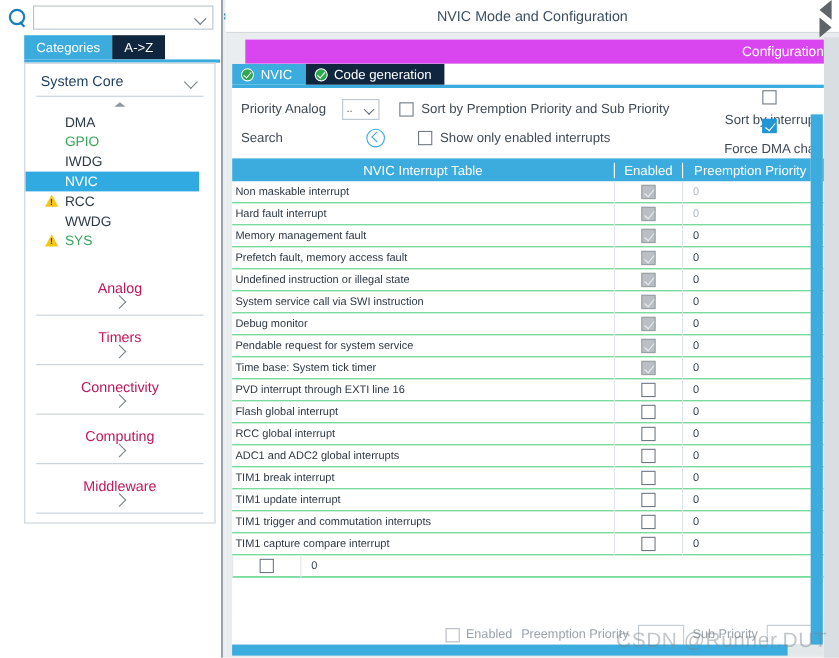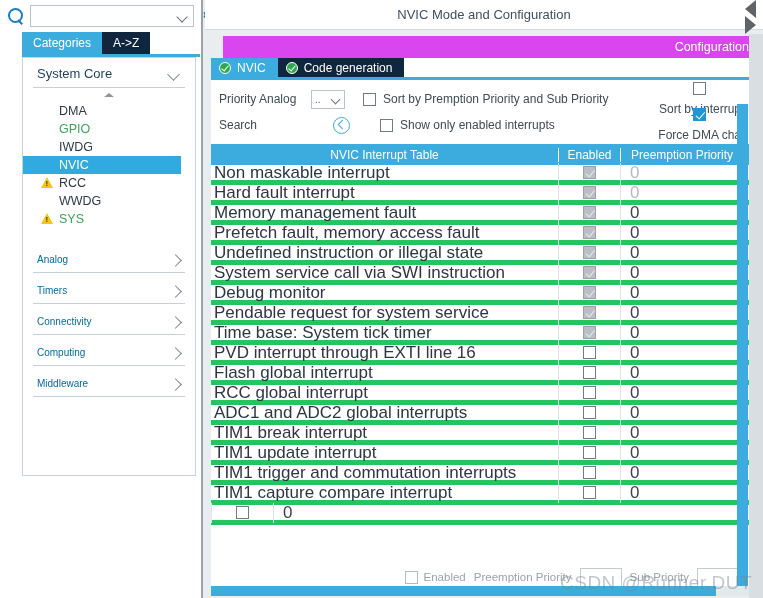--- a/index.html
+++ b/index.html
@@ -134,21 +134,21 @@
   }
   .warn-tri::after {
     content: "!"; position: absolute; left: -1.6px; top: 2px;
     font-size: 8px; color: #4a3c00; font-weight: bold;
     line-height: 9px;
   }
 
   .cat-row {
     padding: 12px 14px 7px 14px;
     display: flex; align-items: center; justify-content: space-between;
-    font-size: 10px; color: #0369a1;
+    font-size: 13px; color: #be185d; flex-direction: column;
   }
   .cat-row .chev-right { width: 10px; height: 10px; position: relative; }
   .cat-row .chev-right::after {
     content: ""; position: absolute; left: 0; top: 1px;
     width: 8px; height: 8px;
     border-right: 1.6px solid #7a858e; border-top: 1.6px solid #7a858e;
     transform: rotate(45deg);
   }
 
   
@@ -280,22 +280,22 @@
   .tbl-wrap { margin: 6px 0 0 0; position: relative; }
   .tbl-head {
     display: flex; height: 21px; background: #3cacdf; color: #ffffff;
     font-size: 12px; align-items: center;
   }
   .th-name { flex: 0 0 347px; text-align: center; }
   .th-en { flex: 0 0 62px; text-align: center; border-left: 1px solid #ffffff; }
   .th-pp { flex: 1; padding-left: 10px; border-left: 1px solid #ffffff; }
   .tbl-row {
     display: flex; height: 20px; align-items: center;
-    font-size: 17px; color: #2c3743;
-    border-bottom: 5px solid #22c55e;
+    font-size: 10px; color: #2c3743;
+    border-bottom: 1px solid #22c55e;
     background: #ffffff;
     justify-content: flex-end;
   }
   .td-name { flex: 0 0 347px; padding-left: 3px; }
   .td-en { flex: 0 0 62px; display: flex; align-items: center; justify-content: center;
            border-left: 1px solid #dfe4e8; height: 20px; }
   .td-pp { flex: 1; padding-left: 9px; border-left: 1px solid #dfe4e8; height: 20px;
            line-height: 20px; color: #3a4550; }
   .td-pp.dim { color: #b3bbc2; }
 

